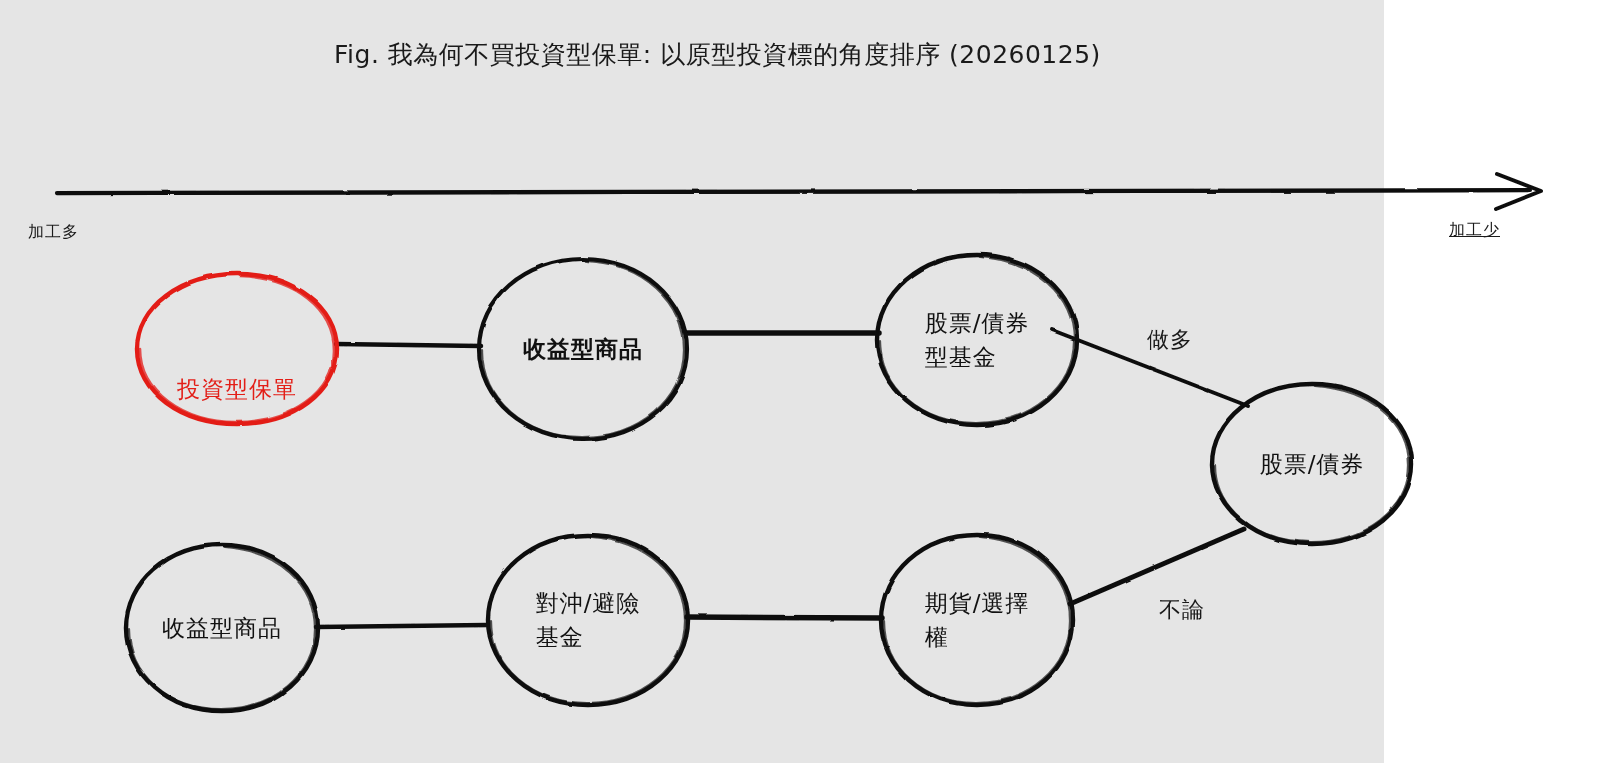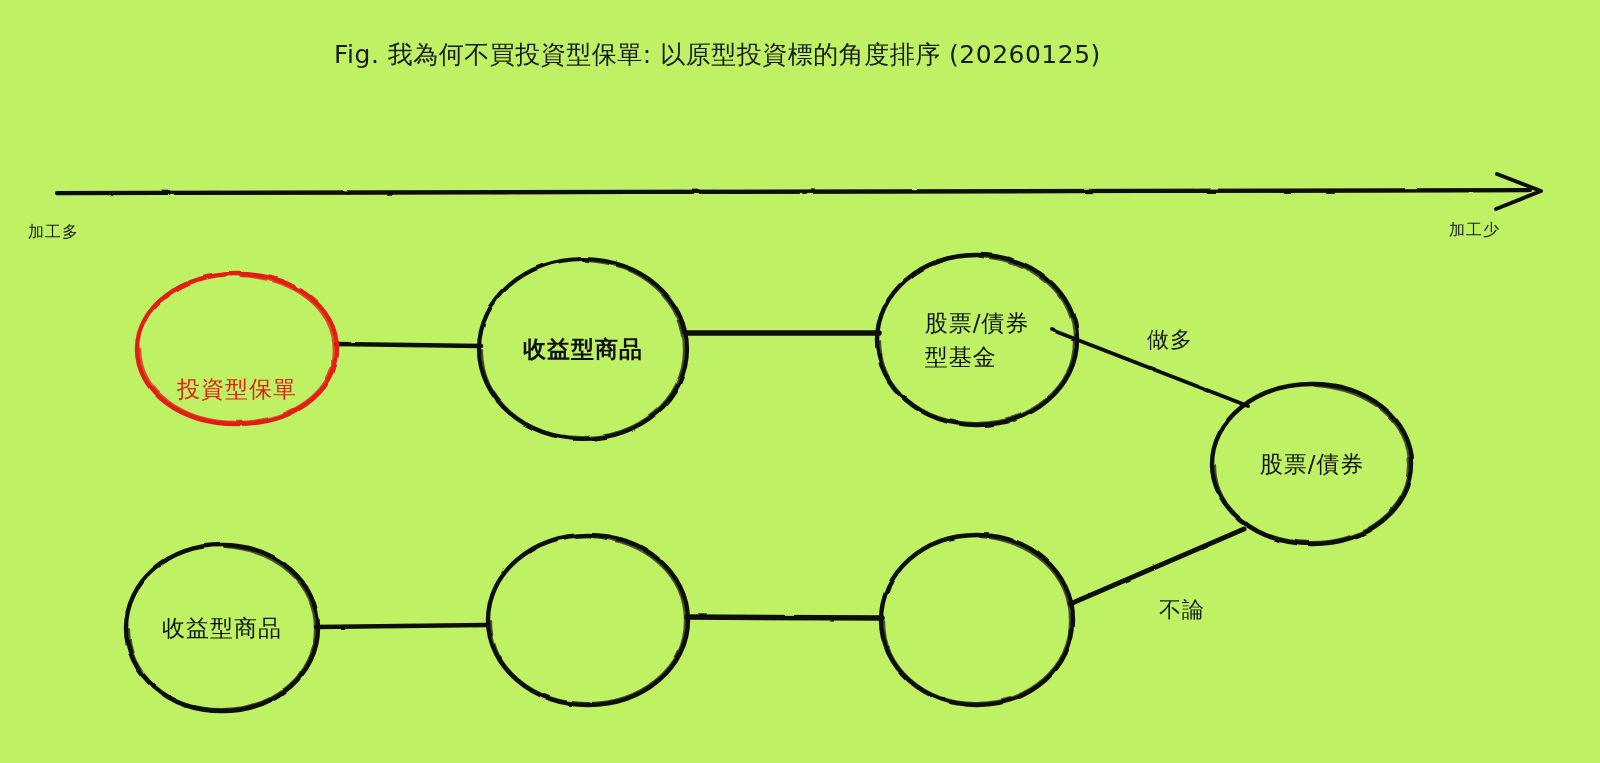--- a/index.html
+++ b/index.html
@@ -9,23 +9,23 @@
     background: #ffffff;
   }
   body {
     width: 1600px;
     height: 763px;
     overflow: hidden;
     font-family: "DejaVu Sans", "Liberation Sans", sans-serif;
   }
   #canvas {
     position: relative;
-    width: 1600px;
+    width: 1384px;
     height: 763px;
-    background: #bef264;
+    background: #e5e5e5;
   }
   #figure-title {
     position: absolute;
     left: 334px;
     top: 38px;
     font-size: 25px;
     font-weight: 500;
     letter-spacing: 0.5px;
     color: #1a1a1a;
     white-space: nowrap;
@@ -185,33 +185,41 @@
                  C 923 705 881 667 881 620
                  C 881 573 923 535 977 535 Z" fill="none" stroke="#111111" stroke-width="4.4" stroke-linecap="round"></path>
         <path d="M 980 537 C 1033 541 1070 575 1070 621
                  C 1070 668 1028 703 976 703
                  C 924 703 884 668 884 621" fill="none" stroke="#111111" stroke-width="2.2" stroke-linecap="round" opacity="0.7"></path>
       </g>
     </g>
   </svg>
 
   <div class="axis-label" style="left:28px; top:222px;">加工多</div>
-  <div class="axis-label" style="left:1449px; top:220px;">加工少</div>
+  <div class="axis-label" style="left:1449px; top:220px;text-decoration:underline;">加工少</div>
 
   <div class="node-label highlight" style="left:237px; top:349px;">投資型保單</div>
 
   <div class="node-label" style="left:583px; top:349px;font-weight:bold;">收益型商品</div>
 
   <div class="node-label" style="left:977px; top:340px;">
     <div>股票/債券</div>
     <div>型基金</div>
   </div>
 
   <div class="node-label" style="left:1312px; top:464px;">股票/債券</div>
 
   <div class="node-label" style="left:222px; top:628px;">收益型商品</div>
 
-
+  <div class="node-label" style="left:588px; top:620px;">
+    <div>對沖/避險</div>
+    <div>基金</div>
+  </div>
+
+  <div class="node-label" style="left:977px; top:620px;">
+    <div>期貨/選擇</div>
+    <div>權</div>
+  </div>
 
   <div class="edge-label" style="left:1170px; top:340px;">做多</div>
   <div class="edge-label" style="left:1182px; top:610px;text-align:right;">不論</div>
 
 </div>
 
 </body></html>

